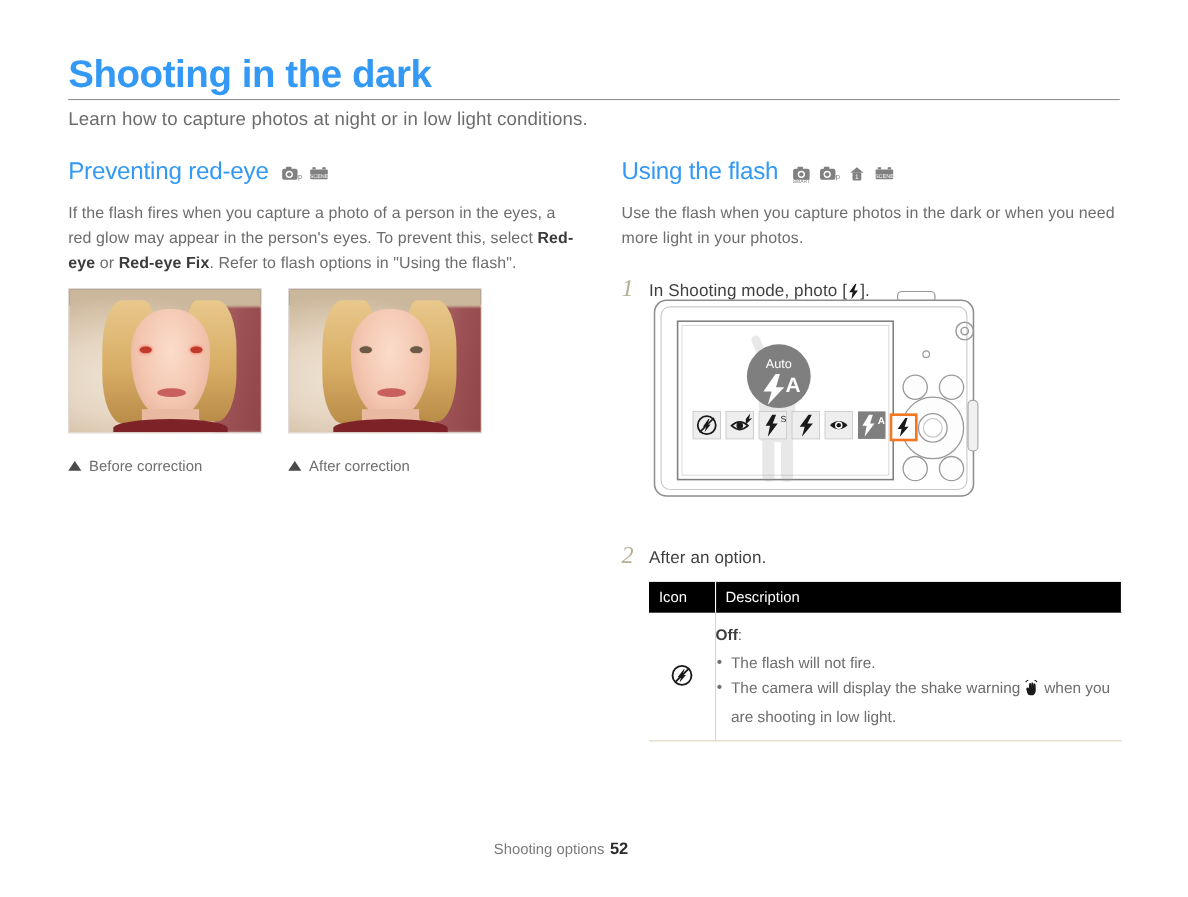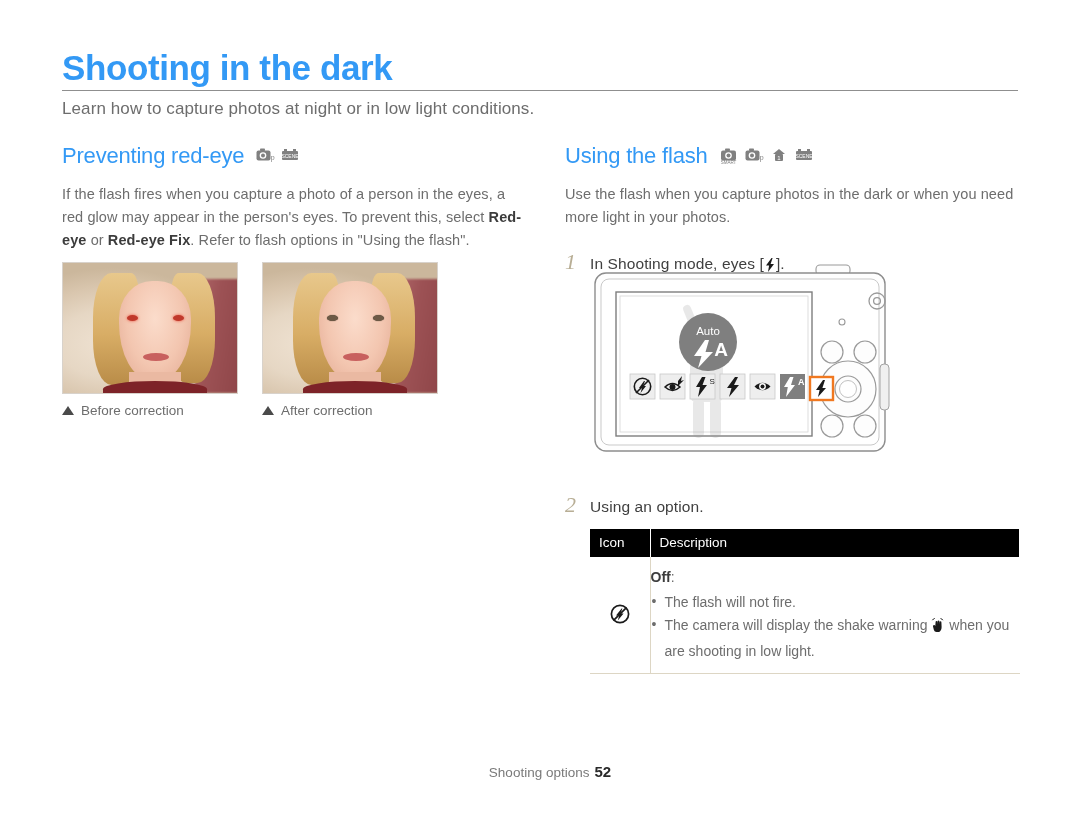--- a/index.html
+++ b/index.html
@@ -23,21 +23,21 @@
   }
   .lede {
     position: absolute; left: 62px; top: 99px;
     font-size: 17px; color: #6d6d6d; letter-spacing: 0.1px;
   }
 
   
   .col-left  { position: absolute; left: 62px;  top: 143px; width: 460px; }
   .col-right { position: absolute; left: 565px; top: 143px; width: 455px; }
 
-  .sec-head { display: flex; align-items: center; gap: 12px; height: 26px; }
+  .sec-head { display: flex; align-items: flex-end; gap: 12px; height: 26px; }
   .sec-head .sec-title {
     font-size: 22px; color: #3399f5; letter-spacing: -0.2px; white-space: nowrap;
   }
   .mode-icons { display: flex; align-items: flex-end; gap: 6px; padding-bottom: 2px; }
 
   
   .mi { position: relative; width: 19px; height: 17px; flex: 0 0 auto; }
   .mi svg { display: block; }
 
   .body-copy {
@@ -87,21 +87,21 @@
   }
   .photo .neck {
     position: absolute; left: 66px; bottom: 0; width: 52px; height: 16%;
     background: #eab9a2;
   }
   .photo .shirt {
     position: absolute; left: 40px; bottom: 0; width: 104px; height: 9%;
     background: #7d2328; border-radius: 50% 50% 0 0 / 70% 70% 0 0;
   }
   .caption {
-    margin-top: 9px; display: flex; align-items: center; gap: 7px;
+    margin-top: 22px; display: flex; align-items: center; gap: 7px;
     font-size: 13.5px; color: #6d6d6d; white-space: nowrap; text-align: right;
   }
   .caption .tri {
     width: 0; height: 0; border-left: 6px solid transparent;
     border-right: 6px solid transparent; border-bottom: 9px solid #4a4a4a;
   }
 
   
   .step { display: flex; gap: 11px; align-items: baseline; }
   .step .num {
@@ -135,21 +135,21 @@
   .opt-table .opt-name { color: #3c3c3c; font-weight: bold; }
   .opt-table ul { list-style: none; margin: 2px 0 0 0; }
   .opt-table li { position: relative; padding-left: 14px; }
   .opt-table li::before {
     content: "\2022"; position: absolute; left: 1px; top: -1px; color: #6d6d6d;
   }
 
   
   .footer {
     position: absolute; left: 0; top: 763px; width: 1020px;
-    text-align: center; font-size: 13.5px; color: #7a7a7a; margin-left: 40px;
+    text-align: center; font-size: 13.5px; color: #7a7a7a;
   }
   .footer .pg { color: #2a2a2a; font-weight: bold; font-size: 15px; margin-left: 5px; }
   .inline-ico { display: inline-block; vertical-align: -3px; }
 </style>
 </head>
 <body>
 
 <div class="page">
 
   <div class="page-title">Shooting in the dark</div>
@@ -261,21 +261,21 @@
             <text x="9" y="11.4" font-size="5" text-anchor="middle" font-family="Liberation Sans, sans-serif" fill="#fff">SCENE</text>
           </svg>
         </span>
       </div>
     </div>
 
     <div class="body-copy">Use the flash when you capture photos in the dark or when you need more light in your photos.</div>
 
     <div class="step" style="margin-top:20px">
       <span class="num">1</span>
-      <span class="txt"><span>In Shooting mode, eyes [</span><span class="inline-ico"><svg width="12" height="14" viewBox="0 0 12 14">
+      <span class="txt"><span>In Shooting mode, photo [</span><span class="inline-ico"><svg width="12" height="14" viewBox="0 0 12 14">
               <path d="M7.5 0 L2 7.6 h3.1 L4 14 L10 6 H6.6 L8.6 0 Z" fill="#1a1a1a"></path>
             </svg></span><span>].</span></span>
     </div>
   </div>
 
   <div class="camera">
     <svg width="318" height="198" viewBox="0 0 318 198">
 
       <rect x="224" y="1" width="34" height="10" rx="4" fill="#fdfdfd" stroke="#9a9a9a" stroke-width="1.1"></rect>
 
@@ -347,21 +347,21 @@
       <g>
         <rect x="218" y="113" width="23" height="23" fill="#ffffff" stroke="#f07820" stroke-width="2.4"></rect>
         <path d="M231 116 L224 126 h3.6 L226 133 L234 124 h-3.6 L233 116 Z" fill="#1a1a1a"></path>
       </g>
     </svg>
   </div>
 
   <div style="position:absolute; left:565px; top:492px; width:455px;">
     <div class="step">
       <span class="num">2</span>
-      <span class="txt">Using an option.</span>
+      <span class="txt">After an option.</span>
     </div>
 
     <table class="opt-table">
       <thead>
         <tr>
           <th class="c-icon">Icon</th>
           <th>Description</th>
         </tr>
       </thead>
       <tbody>

